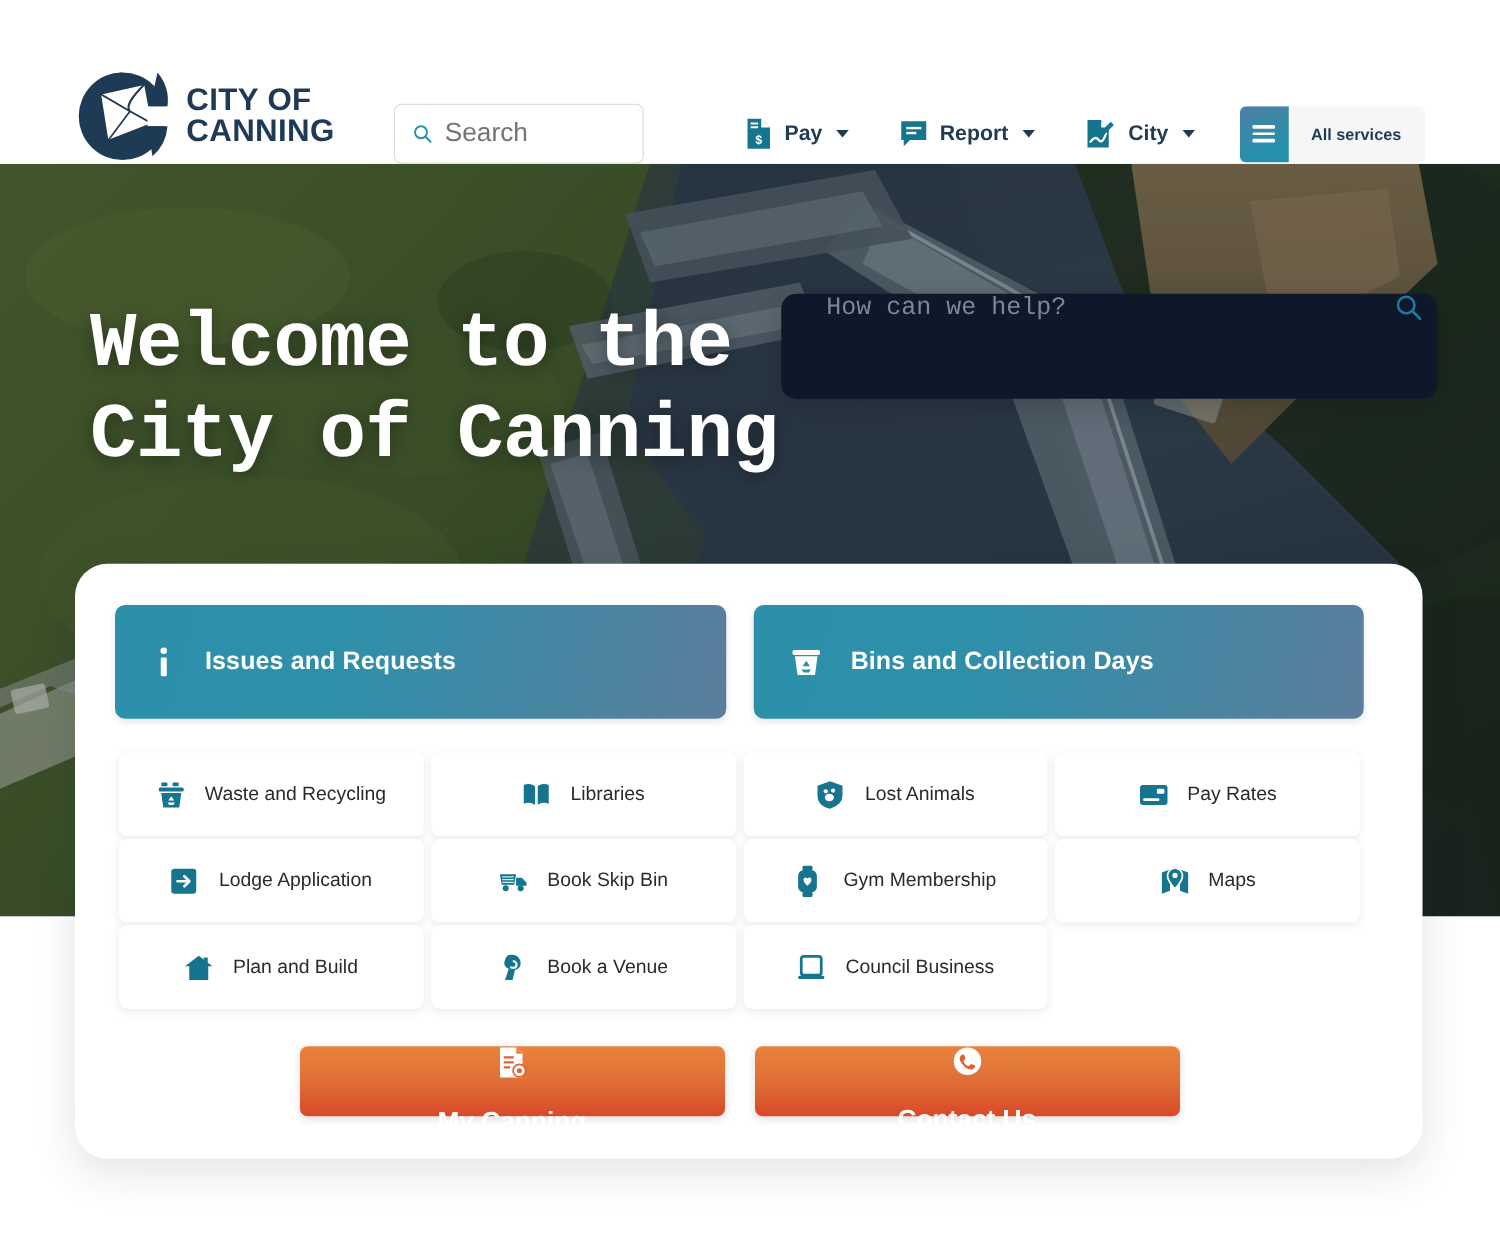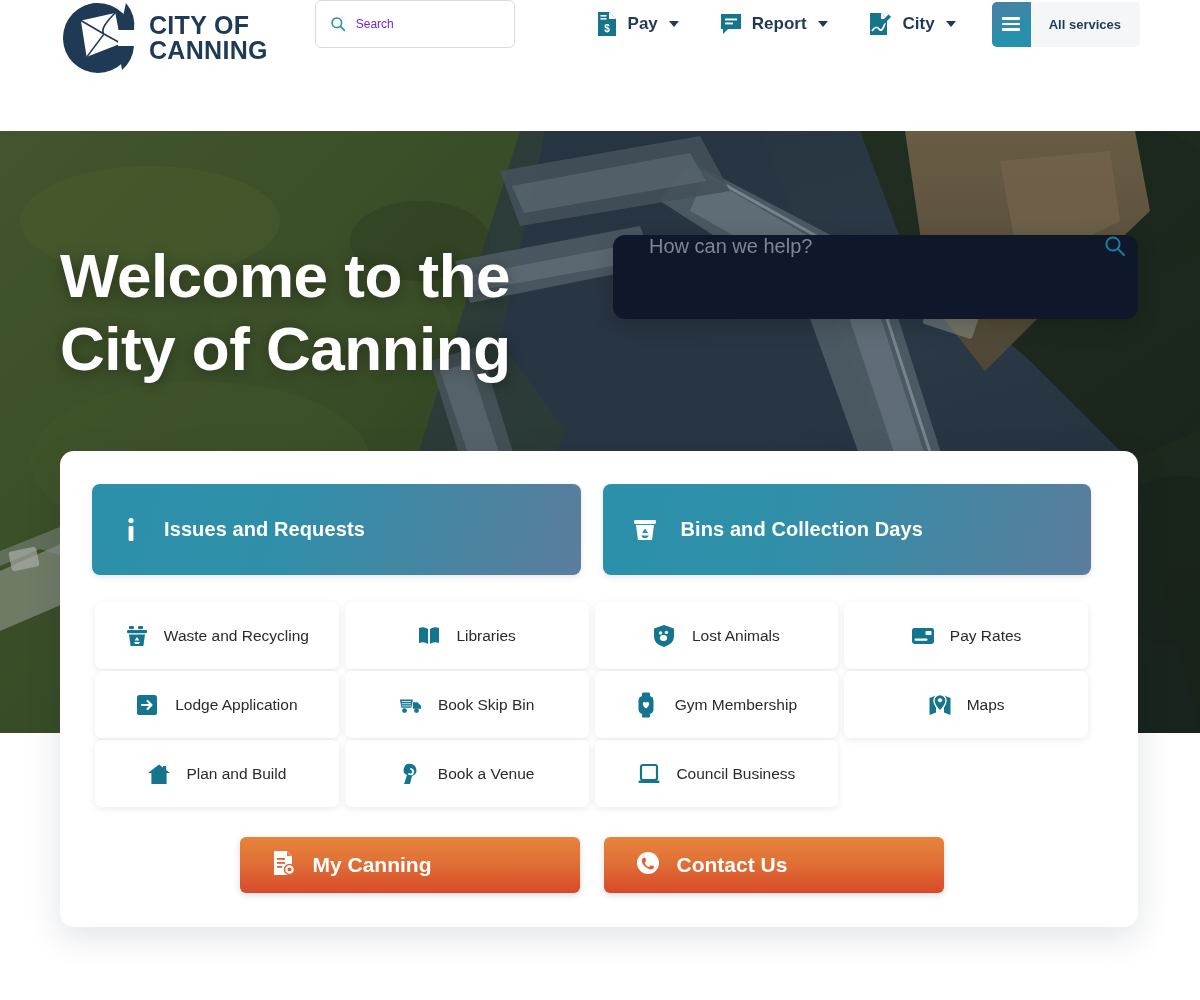--- a/index.html
+++ b/index.html
@@ -10,21 +10,21 @@
     background: #ffffff;
     overflow: hidden;
   }
 
   
   .header {
     position: relative;
     height: 131px;
     background: #ffffff;
     display: flex;
-    align-items: flex-start;
+    align-items: flex-end;
     padding: 0 60px;
     z-index: 20;
   }
   .logo-wrap { display: flex; align-items: center; gap: 13px; }
   .logo-mark { width: 76px; height: 76px; flex: 0 0 76px; }
   .logo-text {
     font-family: "Liberation Sans", sans-serif;
     color: #1f3a54;
     font-weight: bold;
     font-size: 25px;
@@ -39,22 +39,22 @@
     height: 48px;
     border: 1px solid #d9dde1;
     border-radius: 6px;
     display: flex;
     align-items: center;
     padding: 0 14px;
     gap: 10px;
     background: #fff;
   }
   .header-search .ph {
-    color: #6d28d9;
-    font-size: 12px;
+    color: #737373;
+    font-size: 21px;
   }
 
   .nav-right {
     margin-left: auto;
     display: flex;
     align-items: center;
     gap: 0;
   }
   .nav-item {
     display: flex;
@@ -103,23 +103,24 @@
   .hero {
     position: absolute;
     top: 131px; left: 0;
     width: 1200px; height: 602px;
     overflow: hidden;
     background: #2c3c4c;
   }
   .hero-img { position: absolute; inset: 0; }
   .hero-content {
     position: absolute;
-    top: 0; left: 0;
+    top: 0; left: 12px;
     width: 1054px; height: 602px;
     padding: 0 60px;
+    font-family: Liberation Mono, monospace;
   }
   .hero-title {
     position: absolute;
     left: 60px; top: 108px;
     color: #ffffff;
     font-size: 62px;
     line-height: 73px;
     font-weight: bold;
     letter-spacing: -0.5px;
     text-shadow: 0 2px 14px rgba(0,0,0,.35);
@@ -141,21 +142,21 @@
     font-size: 20px;
     flex: 1;
   }
 
   
   .panel {
     position: absolute;
     left: 60px; top: 451px;
     width: 1078px;
     background: #ffffff;
-    border-radius: 14px;
+    border-radius: 26px;
     padding: 33px 47px 34px 32px;
     box-shadow: 0 10px 34px rgba(20,40,60,.13);
     z-index: 10;
   }
 
   .feature-row {
     display: flex;
     gap: 22px;
   }
   .feature-card {
@@ -218,20 +219,21 @@
     display: flex;
     align-items: center;
     gap: 17px;
     padding: 0 32px;
     color: #fff;
     font-size: 21px;
     font-weight: bold;
     cursor: pointer;
     background: linear-gradient(180deg, #e8833c 0%, #e07136 45%, #d8492a 100%);
     box-shadow: 0 2px 7px rgba(0,0,0,.14);
+    flex-direction: column;
   }
   .cta-btn.wide1 { width: 340px; }
   .cta-btn.wide2 { width: 340px; }
 </style>
 </head>
 <body>
 
 <div class="header">
 
   <a class="logo-wrap">

